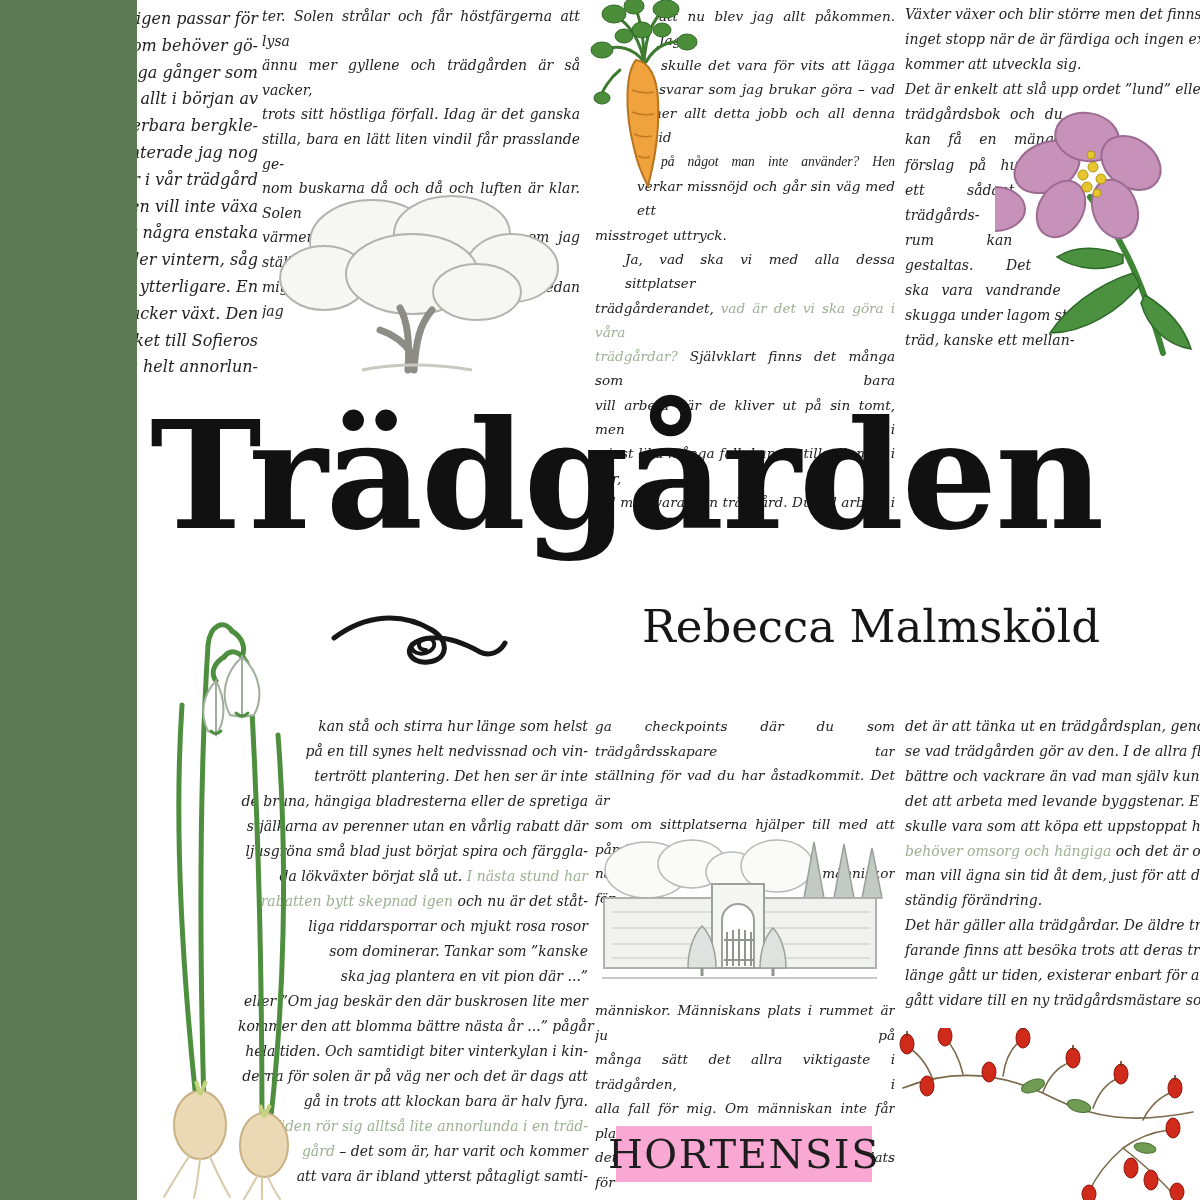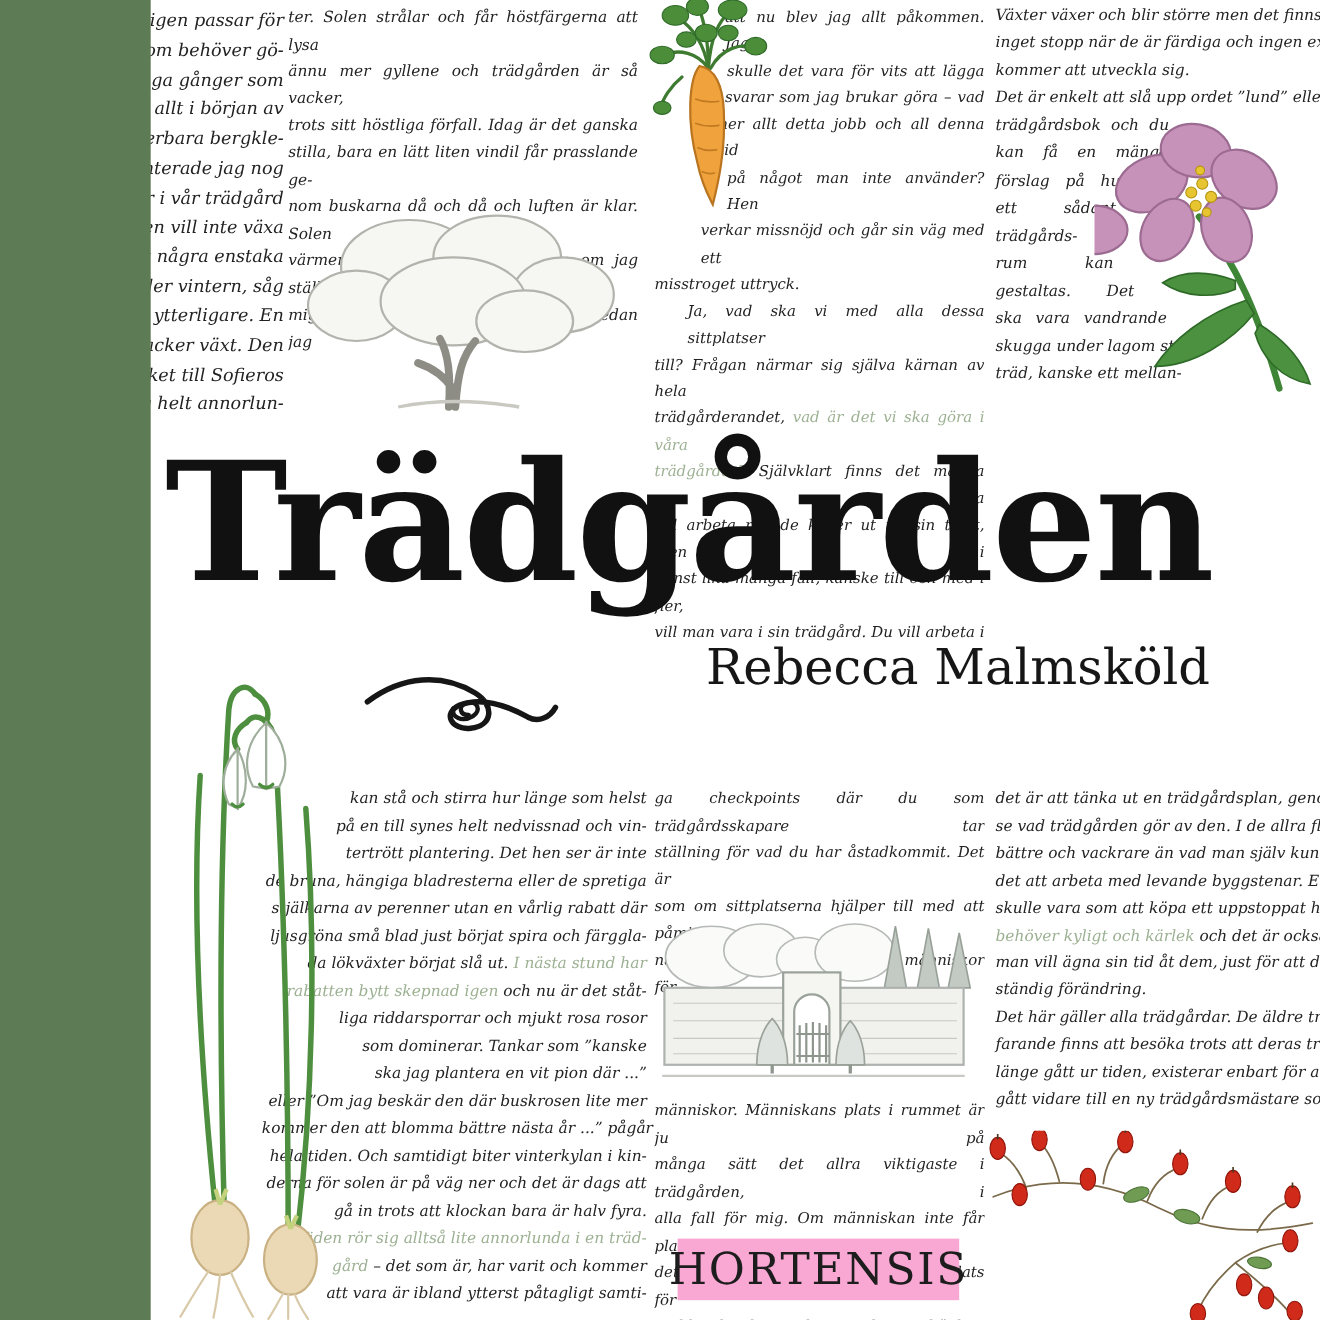--- a/index.html
+++ b/index.html
@@ -19,21 +19,21 @@
   #colB{left:262px;top:4px;width:318px;font-size:14px;line-height:24.6px;}
   #colC{left:595px;top:4px;width:300px;font-size:13.6px;line-height:24.3px;}
   #colD{left:905px;top:2px;width:430px;font-size:14px;line-height:25.1px;}
   #colE{left:238px;top:714px;width:350px;font-size:14px;line-height:25px;}
   #colF1{left:595px;top:714px;width:300px;font-size:13.6px;line-height:24.5px;}
   #colF2{left:595px;top:998px;width:300px;font-size:13.6px;line-height:24.5px;}
   #colG{left:905px;top:714px;width:430px;font-size:14px;line-height:24.9px;}
   
   #title{left:150px;top:382px;width:1010px;font-weight:bold;
          font-size:150px;line-height:1.25;color:#111;letter-spacing:-2px;z-index:3;}
-  #author{left:600px;top:580px;width:500px;text-align:right;font-size:45px;color:#161616;z-index:3;}
+  #author{left:600px;top:600px;width:500px;text-align:right;font-size:45px;color:#161616;z-index:3;}
   #hortensis{left:616px;top:1126px;width:256px;height:56px;background:#f9a8d4;z-index:6;
              display:flex;align-items:center;justify-content:center;font-size:40px;
              letter-spacing:1.5px;color:#1d1d1d;}
   svg{display:block;}
   .illo{z-index:2;}
 </style>
 </head>
 <body>
 
 <div id="colA" class="abs col ral">
@@ -59,25 +59,24 @@
     <div class="ln">stilla, bara en lätt liten vindil får prasslande ge-</div>
     <div class="ln">nom buskarna då och då och luften är klar. Solen</div>
     <div class="ln">värmer fortfarande behagligt men om jag ställer</div>
     <div class="ln">mig i skuggan blir det riktigt kyligt. Medan jag</div>
   </div>
 <div id="colC" class="abs col just">
     <div class="ln" style="padding-left: 64px;">att nu blev jag allt påkommen. Jag</div>
     <div class="ln" style="padding-left: 66px;">skulle det vara för vits att lägga</div>
     <div class="ln" style="padding-left: 64px;">svarar som jag brukar göra – vad</div>
     <div class="ln" style="padding-left: 58px;">ner allt detta jobb och all denna tid</div>
-    <div class="ln" style="padding-left: 66px;">på något man inte använder? Hen</div>
+    <div class="ln" style="padding-left: 66px; font-family: Liberation Serif, serif;">på något man inte använder? Hen</div>
     <div class="ln" style="padding-left: 42px;">verkar missnöjd och går sin väg med ett</div>
     <div class="ln nj">misstroget uttryck.</div>
     <div class="ln" style="padding-left: 30px;">Ja, vad ska vi med alla dessa sittplatser</div>
-    <div class="ln">till? Frågan närmar sig själva kärnan av hela</div>
     <div class="ln"><span>trädgårderandet, </span><span class="grn">vad är det vi ska göra i våra</span></div>
     <div class="ln"><span class="grn">trädgårdar? </span><span>Självklart finns det många som bara</span></div>
     <div class="ln">vill arbeta när de kliver ut på sin tomt, men i</div>
     <div class="ln">minst lika många fall, kanske till och med i fler,</div>
     <div class="ln">vill man vara i sin trädgård. Du vill arbeta i</div>
   </div>
 <div id="colD" class="abs col">
     <div class="ln">Växter växer och blir större men det finns ing</div>
     <div class="ln">inget stopp när de är färdiga och ingen exakt n</div>
     <div class="ln">kommer att utveckla sig.</div>
@@ -126,21 +125,21 @@
     <div class="ln">alla fall för mig. Om människan inte får plats,</div>
     <div class="ln">det vill säga att det inte finns någon plats för</div>
     <div class="ln">middagsbord och stolar, bänkar, hängmattor,</div>
   </div>
 <div id="colG" class="abs col">
     <div class="ln">det är att tänka ut en trädgårdsplan, genomför</div>
     <div class="ln">se vad trädgården gör av den. I de allra fles</div>
     <div class="ln">bättre och vackrare än vad man själv kunnat drö</div>
     <div class="ln">det att arbeta med levande byggstenar. En ”sköts</div>
     <div class="ln">skulle vara som att köpa ett uppstoppat husdju</div>
-    <div class="ln"><span class="grn">behöver kyligt och kärlek</span><span> och det är också anle</span></div>
+    <div class="ln"><span class="grn">behöver omsorg och hängiga</span><span> och det är också anle</span></div>
     <div class="ln">man vill ägna sin tid åt dem, just för att de ä</div>
     <div class="ln">ständig förändring.</div>
     <div class="ln">Det här gäller alla trädgårdar. De äldre trädgå</div>
     <div class="ln">farande finns att besöka trots att deras trädgår</div>
     <div class="ln">länge gått ur tiden, existerar enbart för att sta</div>
     <div class="ln">gått vidare till en ny trädgårdsmästare som våg</div>
   </div>
 
 <div id="title" class="abs">Trädgården</div>
 <div class="abs illo" style="left:330px;top:606px;">

